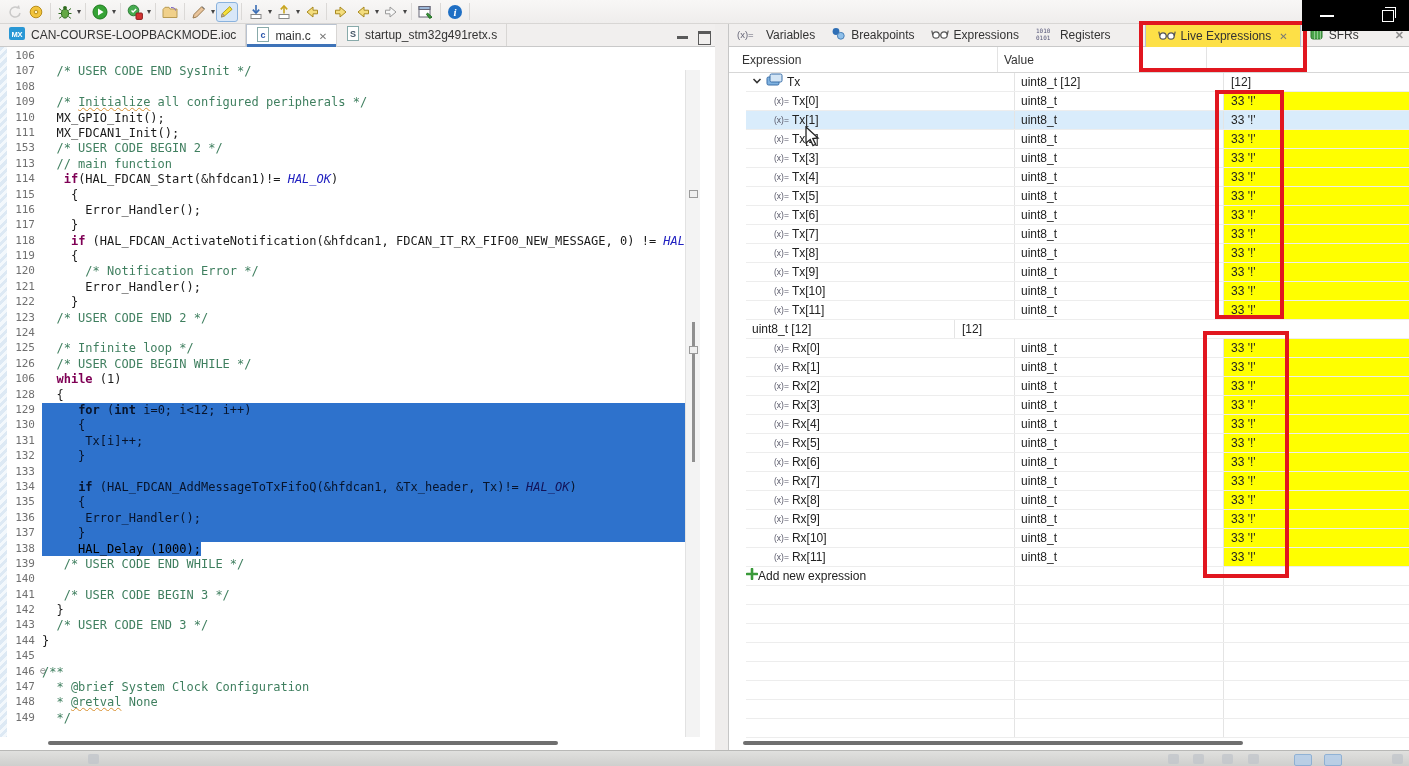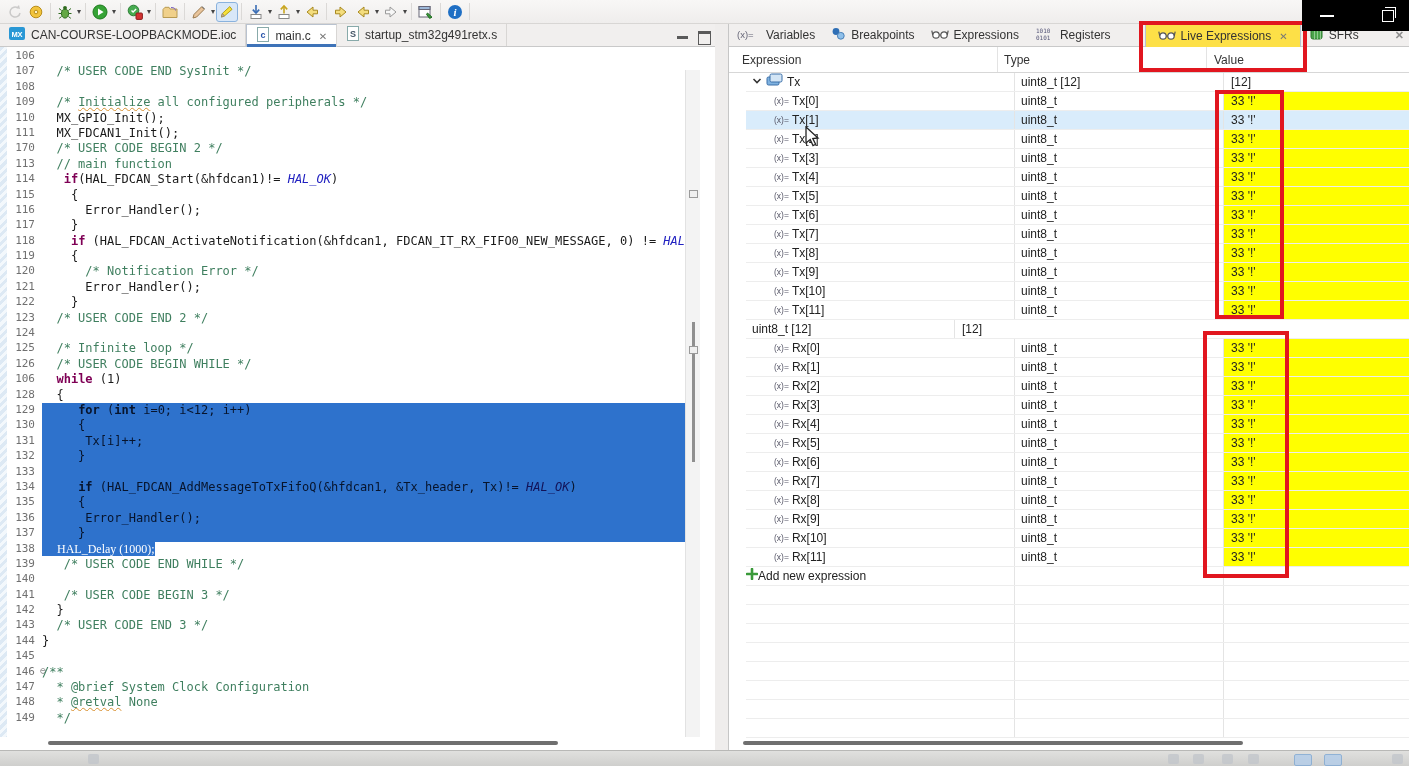--- a/index.html
+++ b/index.html
@@ -41,21 +41,21 @@
   .cl{height:15.4px;line-height:15.4px;font:12px "DejaVu Sans Mono",monospace;white-space:pre;overflow:hidden;}
   .cl.selfull{background:#2e72cc;}
   .tk-p{color:#1a1a1a;}
   .tk-k{color:#7f0055;font-weight:bold;}
   .tk-c{color:#3f7f5f;}
   .tk-m{color:#2121c0;font-style:italic;}
   .tk-cs{color:#3f7f5f;text-decoration:underline wavy #d89030;text-decoration-thickness:1px;}
   .cl.selfull .tk-p,.cl.selfull .tk-k{color:#07142c;}
   .cl.selfull .tk-m{color:#121258;}
   .seltext{background:#2e72cc;}
-  .seltext .tk-p{color:#ffffff;font-family:Liberation Serif, serif;}
+  .seltext .tk-p{color:#000000;}
 
   #ruler{position:absolute;right:0;top:23px;width:15px;height:690px;background:#f3f3f3;border-left:1px solid #e2e2e2;box-sizing:border-box;}
   .rthumb{position:absolute;left:6px;top:252px;width:3px;height:140px;background:#8f8f8f;}
   .rmark{position:absolute;left:3px;width:9px;height:8px;border:1px solid #9a9a9a;background:#efefef;box-sizing:border-box;}
   .hscroll{position:absolute;height:4px;background:#6f6f6f;border-radius:2px;}
 
   
   #sash{position:absolute;left:715px;top:24px;width:13px;height:726px;background:#efedec;}
 
   
@@ -278,21 +278,21 @@
     </div>
     <div id="code">
       <div class="hatch"></div>
       <div id="gutter">
           <div class="gl">106</div>
           <div class="gl">107</div>
           <div class="gl">108</div>
           <div class="gl">109</div>
           <div class="gl">110</div>
           <div class="gl">111</div>
-          <div class="gl">170</div>
+          <div class="gl">153</div>
           <div class="gl">113</div>
           <div class="gl">114</div>
           <div class="gl">115</div>
           <div class="gl">116</div>
           <div class="gl">117</div>
           <div class="gl">118</div>
           <div class="gl">119</div>
           <div class="gl">120</div>
           <div class="gl">121</div>
           <div class="gl">122</div>
@@ -425,21 +425,20 @@
           <span><svg width="15" height="15" viewBox="0 0 15 15">
               <rect x="2" y="2" width="11" height="11" rx="2" fill="#4aa34a" stroke="#2c7a2c"></rect>
               <path d="M5.5 2v11M8.5 2v11M11.5 2v11" stroke="#8fcb8f"></path>
             </svg></span>
           <span>SFRs</span>
         </div>
       </div>
     <div class="pclose">✕</div>
     <div id="pcols">
         <div class="pcol">Expression</div>
-        <div class="pcol">Type</div>
         <div class="pcol">Value</div>
       </div>
     <div id="prows" style="position: absolute;">
         <div class="prow parent">
           <div class="pc1">
             <span><svg width="10" height="10" viewBox="0 0 10 10">
                 <path d="M1.5 3l3.5 3.6L8.5 3" stroke="#333" fill="none" stroke-width="1.5"></path>
               </svg></span>
             <span><svg width="17" height="13" viewBox="0 0 17 13">
                 <rect x="1" y="4" width="12" height="8" rx="1.5" fill="#7fb2e0" stroke="#3a6ea8"></rect>

